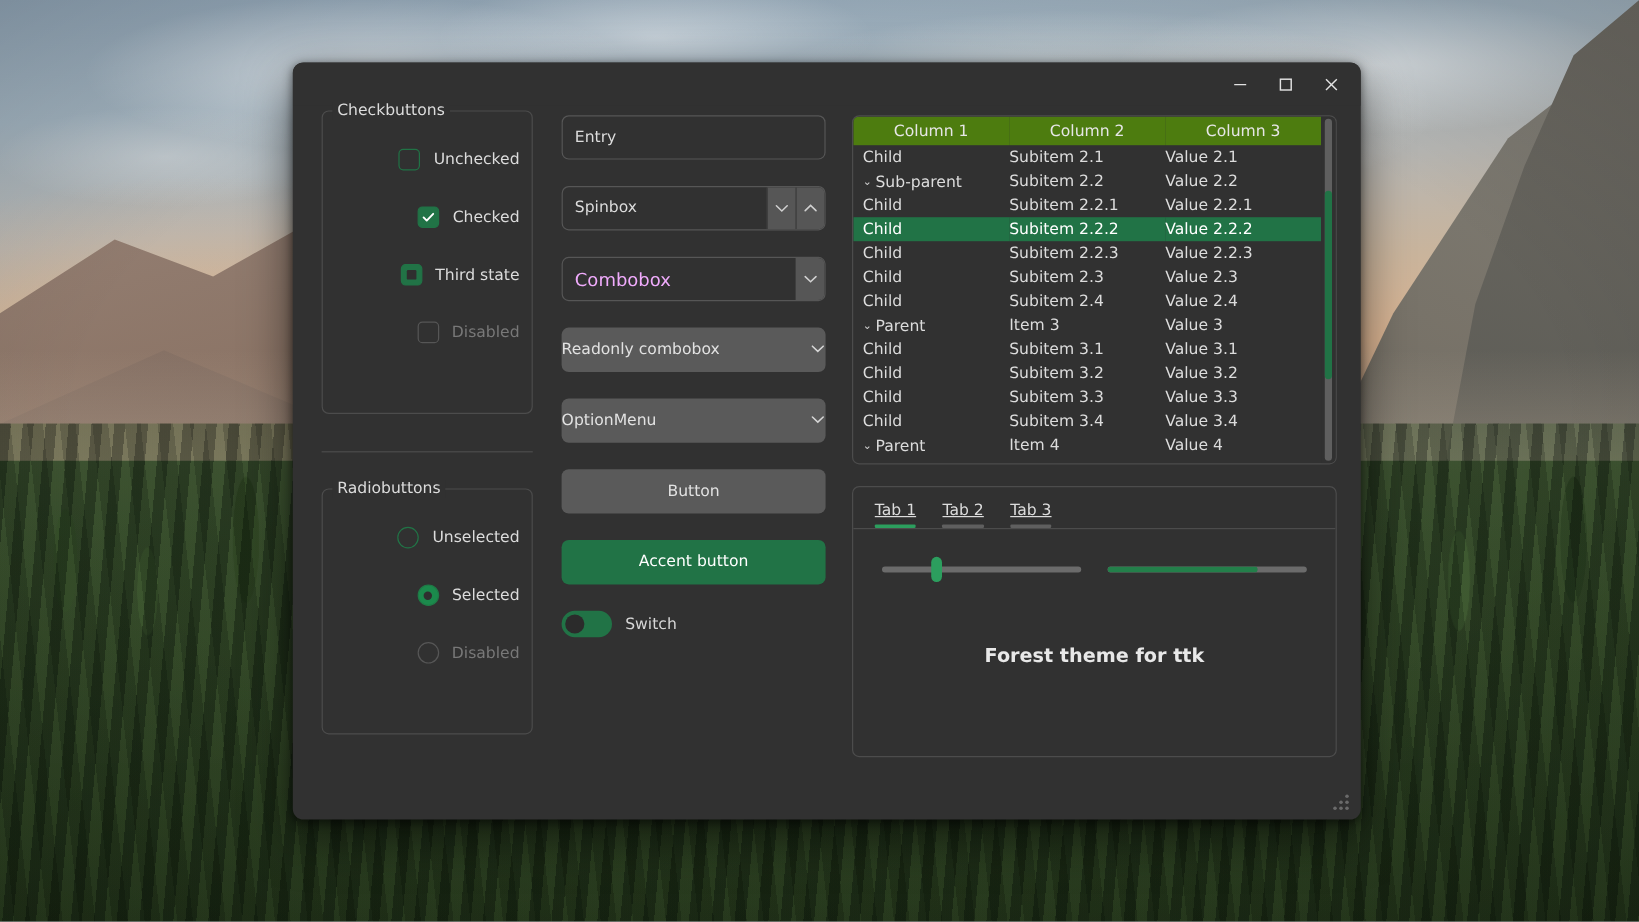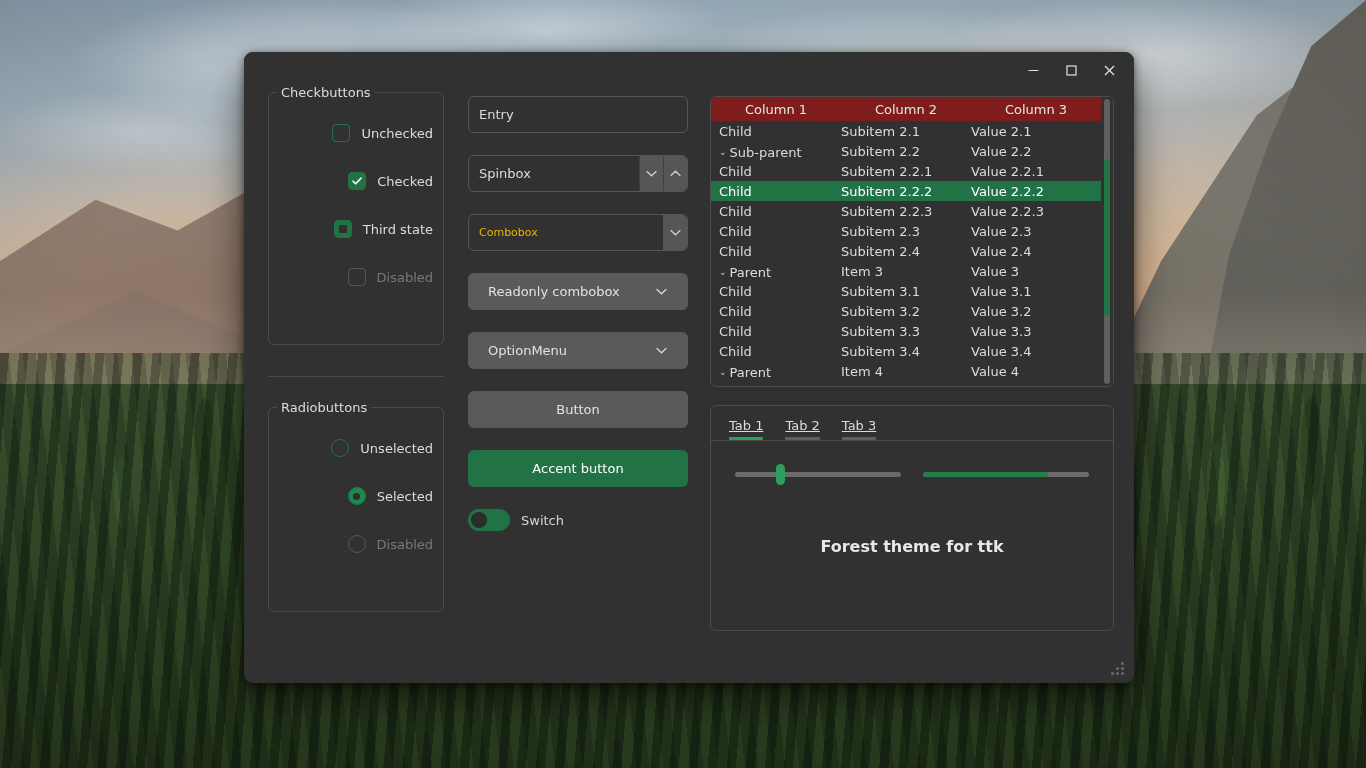--- a/index.html
+++ b/index.html
@@ -257,34 +257,34 @@
   .combobox {
     height: 37px;
     border: 1px solid #565656;
     border-radius: 6px;
     background: #313131;
     display: flex; align-items: stretch;
     overflow: hidden;
   }
   .combobox .cbx-text {
     flex: 1; display: flex; align-items: center; padding: 0 10px;
-    font-size: 11px; color: #eab308;
+    font-size: 15px; color: #f0abfc;
   }
   .combobox .cbx-btn {
     width: 24px; background: #565656;
     display: flex; align-items: center; justify-content: center;
     color: #d0d0d0;
   }
 
   .flatbtn {
     height: 37px;
     border-radius: 6px;
     background: #5a5a5a;
     display: flex; align-items: center;
-    padding: 0 20px;
+    padding: 0 0;
     font-size: 13px; color: #e2e2e2;
   }
   .flatbtn .chev { margin-left: auto; color: #d6d6d6; }
   .flatbtn.center { justify-content: center; }
   .flatbtn.accent { background: #217346; color: #ffffff; }
 
   
   .switch-row { display: flex; align-items: center; gap: 11px; margin-top: 4px; }
   .switch {
     width: 42px; height: 22px;
@@ -309,21 +309,21 @@
   }
   #treeview-panel {
     height: 291px;
     display: flex;
     overflow: hidden;
     position: relative;
   }
   .tv-wrap { flex: 1; overflow: hidden; }
   table.tv { width: 100%; border-collapse: collapse; table-layout: fixed; }
   table.tv th {
-    background: #7f1d1d;
+    background: #4d7c0f;
     color: #e6e6e6;
     font-weight: normal;
     font-size: 13px;
     height: 24px;
     text-align: center;
   }
   table.tv td {
     height: 20px;
     font-size: 13px;
     color: #dcdcdc;

